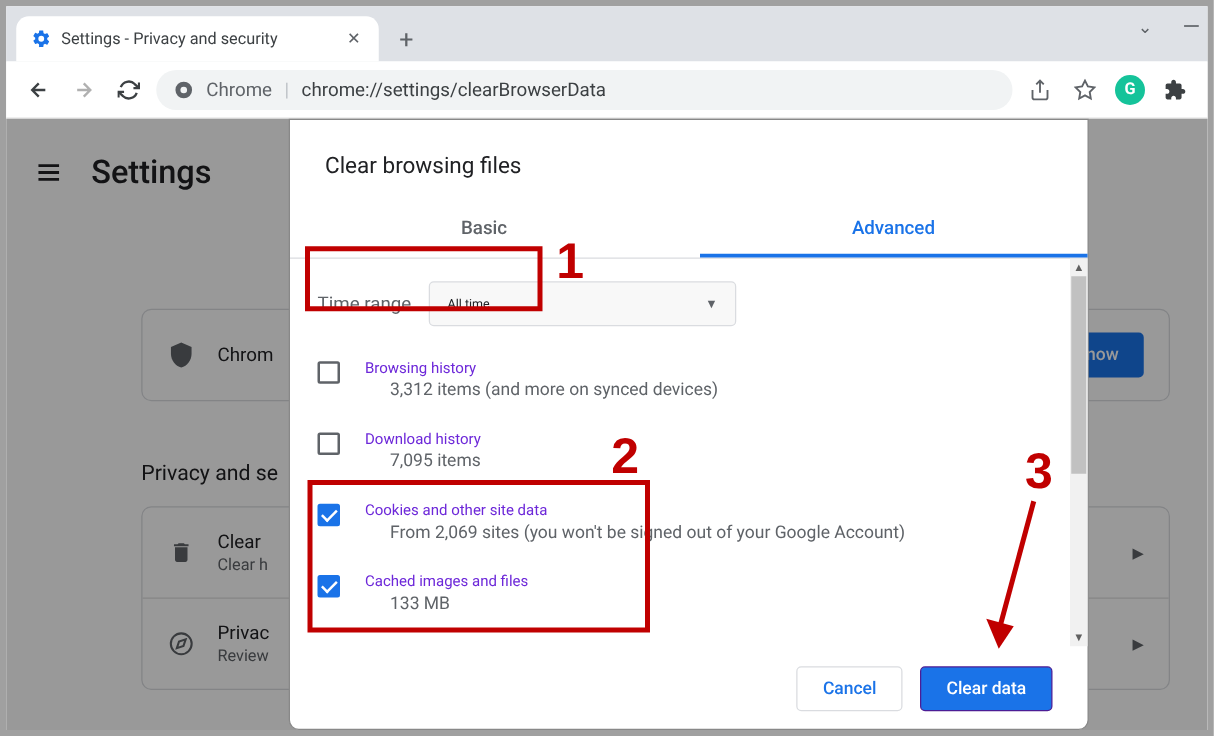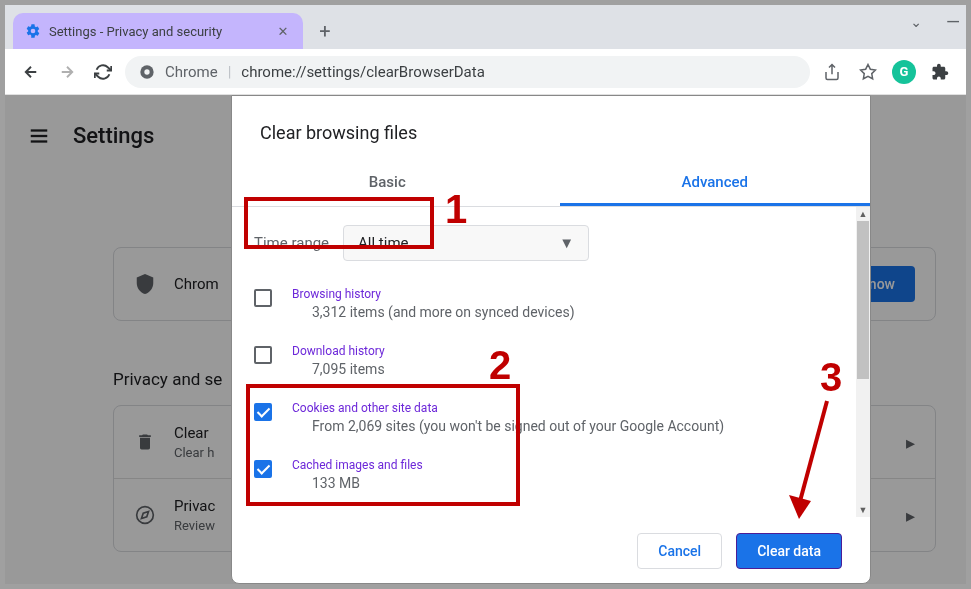--- a/index.html
+++ b/index.html
@@ -1,42 +1,42 @@
 <!DOCTYPE html>
 <html><head>
 <meta charset="utf-8">
 <style>
 * { box-sizing: border-box; margin: 0; padding: 0; font-family: -apple-system, BlinkMacSystemFont, "Segoe UI", Roboto, Arial, sans-serif; }
 body { width: 971px; height: 589px; background: #a0a0a0; overflow: hidden; position: relative; }
 
 .chrome-window { position: absolute; top: 5px; left: 5px; right: 5px; bottom: 5px; background: #fff; display: flex; flex-direction: column; }
 
 .tab-strip { height: 44px; background: #dee1e6; display: flex; align-items: flex-end; padding-left: 8px; position: relative; }
-.tab { background: #c4b5fd; height: 36px; width: 290px; border-radius: 10px 10px 0 0; display: flex; align-items: center; padding: 0 12px; gap: 8px; font-size: 13px; color: #3c4043; }
+.tab { background: #ffffff; height: 36px; width: 290px; border-radius: 10px 10px 0 0; display: flex; align-items: center; padding: 0 12px; gap: 8px; font-size: 13px; color: #3c4043; }
 .tab-icon { width: 16px; height: 16px; display: flex; align-items: center; justify-content: center; }
 .tab-title { flex: 1; white-space: nowrap; overflow: hidden; }
 .tab-close { width: 16px; height: 16px; display: flex; align-items: center; justify-content: center; color: #5f6368; border-radius: 50%; }
 .new-tab { width: 28px; height: 28px; display: flex; align-items: center; justify-content: center; margin-left: 8px; margin-bottom: 4px; border-radius: 50%; font-size: 20px; color: #5f6368; }
 .win-controls { position: absolute; right: 6px; top: 6px; display: flex; gap: 24px; align-items: center; color: #5f6368; }
 
 .toolbar { height: 46px; background: #fff; display: flex; align-items: center; padding: 0 12px; gap: 8px; border-bottom: 1px solid #e0e0e0; }
 .nav-btn { width: 28px; height: 28px; display: flex; align-items: center; justify-content: center; color: #5f6368; border-radius: 50%; }
 .nav-btn.disabled { color: #b0b0b0; }
 .omnibox { flex: 1; height: 32px; background: #f1f3f4; border-radius: 16px; display: flex; align-items: center; padding: 0 14px; gap: 10px; color: #3c4043; font-size: 15px; }
 .omnibox-prefix { color: #5f6368; display: flex; align-items: center; gap: 10px; }
 .omnibox-sep { color: #bdc1c6; }
 .toolbar-icon { width: 28px; height: 28px; display: flex; align-items: center; justify-content: center; color: #5f6368; }
 .grammarly { width: 24px; height: 24px; border-radius: 50%; background: #15c39a; display: flex; align-items: center; justify-content: center; color: #fff; font-weight: bold; font-size: 13px; }
 
 .page { flex: 1; position: relative; background: #fff; }
 .dim { position: absolute; inset: 0; background: rgba(0,0,0,0.4); }
 
 .settings-header { position: absolute; top: 28px; left: 22px; display: flex; align-items: center; gap: 22px; }
 .menu-icon { width: 24px; }
-.settings-title { font-size: 22px; font-weight: 500; color: #202124; }
+.settings-title { font-size: 26px; font-weight: 500; color: #202124; }
 
 .section-label { position: absolute; left: 108px; font-size: 17px; color: #202124; }
 .card { position: absolute; left: 108px; right: 30px; background: #fff; border: 1px solid #dadce0; border-radius: 8px; }
 .card-row { display: flex; align-items: center; padding: 18px 20px; gap: 18px; }
 .card-row + .card-row { border-top: 1px solid #e0e0e0; }
 .card-icon { width: 22px; color: #5f6368; }
 .card-text { flex: 1; }
 .card-title { font-size: 15px; color: #202124; }
 .card-sub { font-size: 13px; color: #5f6368; margin-top: 3px; }
 .card-action { color: #5f6368; font-size: 18px; }
@@ -49,21 +49,21 @@
 .tab-basic { color: #5f6368; }
 .tab-advanced { color: #1a73e8; border-bottom: 3px solid #1a73e8; }
 
 .dialog-body { padding: 14px 22px 0; position: relative; }
 .scroll-indicator { position: absolute; right: 0; top: 0; width: 14px; height: 310px; background: #f1f1f1; }
 .scroll-thumb { position: absolute; right: 1px; top: 14px; width: 12px; height: 158px; background: #c1c1c1; border-radius: 0; }
 .scroll-arrow { position: absolute; right: 2px; width: 10px; height: 10px; color: #606060; font-size: 9px; text-align: center; }
 
 .time-row { display: flex; align-items: center; gap: 14px; padding: 4px 0 14px; }
 .time-label { font-size: 15px; color: #5f6368; }
-.time-select { flex: 1; max-width: 246px; height: 36px; border: 1px solid #dadce0; border-radius: 4px; background: #f8f8f8; display: flex; align-items: center; justify-content: space-between; padding: 0 14px; font-size: 15px; color: #202124; }
+.time-select { flex: 1; max-width: 246px; height: 36px; border: 1px solid #dadce0; border-radius: 4px; background: #f8f8f8; display: flex; align-items: center; justify-content: space-between; padding: 0 14px; font-size: 10px; color: #202124; }
 .time-select .caret { color: #5f6368; }
 
 .option { display: flex; gap: 20px; padding: 12px 0; align-items: flex-start; }
 .checkbox { width: 18px; height: 18px; border: 2px solid #5f6368; border-radius: 2px; margin-top: 2px; flex-shrink: 0; }
 .checkbox.checked { background: #1a73e8; border-color: #1a73e8; position: relative; }
 .checkbox.checked::after { content: ""; position: absolute; left: 4px; top: 0px; width: 5px; height: 10px; border: solid #fff; border-width: 0 2px 2px 0; transform: rotate(45deg); }
 .opt-text { flex: 1; }
 .opt-title { font-size: 12px; color: #6d28d9; }
 .opt-sub { font-size: 14px; color: #5f6368; margin-top: 3px; margin-left: 20px; }
 

